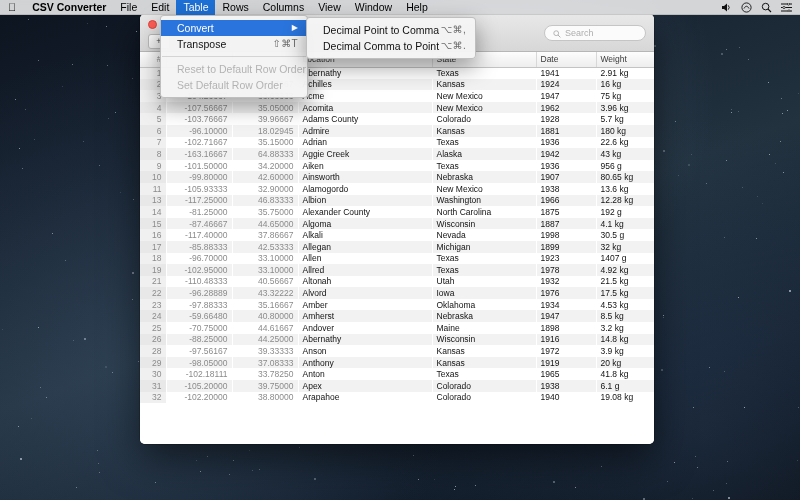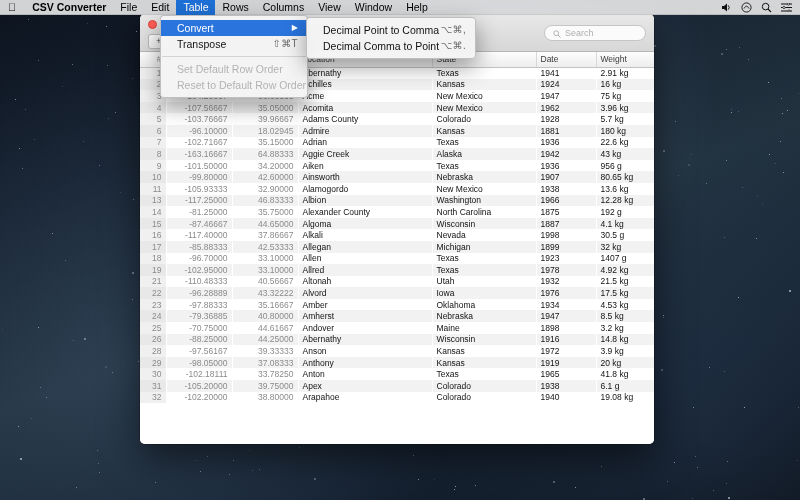--- a/index.html
+++ b/index.html
@@ -728,21 +728,21 @@
               <td class="c-idx num rownum">23</td>
               <td class="c-lon num">-97.88333</td>
               <td class="c-lat num">35.16667</td>
               <td class="c-loc">Amber</td>
               <td class="c-st">Oklahoma</td>
               <td class="c-date">1934</td>
               <td class="c-wt">4.53 kg</td>
             </tr>
             <tr>
               <td class="c-idx num rownum">24</td>
-              <td class="c-lon num">-79.36885</td>
+              <td class="c-lon num">-59.66480</td>
               <td class="c-lat num">40.80000</td>
               <td class="c-loc">Amherst</td>
               <td class="c-st">Nebraska</td>
               <td class="c-date">1947</td>
               <td class="c-wt">8.5 kg</td>
             </tr>
             <tr>
               <td class="c-idx num rownum">25</td>
               <td class="c-lon num">-70.75000</td>
               <td class="c-lat num">44.61667</td>
@@ -814,24 +814,24 @@
     <div class="mi sel">
       <span class="label">Convert</span>
       <span class="arrow">▶</span>
     </div>
     <div class="mi">
       <span class="label">Transpose</span>
       <span class="short">⇧⌘T</span>
     </div>
     <div class="msep"></div>
     <div class="mi disabled">
+      <span class="label">Reset to Default Row Order</span>
+    </div>
+    <div class="mi disabled">
       <span class="label">Set Default Row Order</span>
-    </div>
-    <div class="mi disabled">
-      <span class="label">Reset to Default Row Order</span>
     </div>
   </div>
 
   <div class="menu" id="menu-convert">
     <div class="mi">
       <span class="label">Decimal Point to Comma</span>
       <span class="short">⌥⌘,</span>
     </div>
     <div class="mi">
       <span class="label">Decimal Comma to Point</span>

